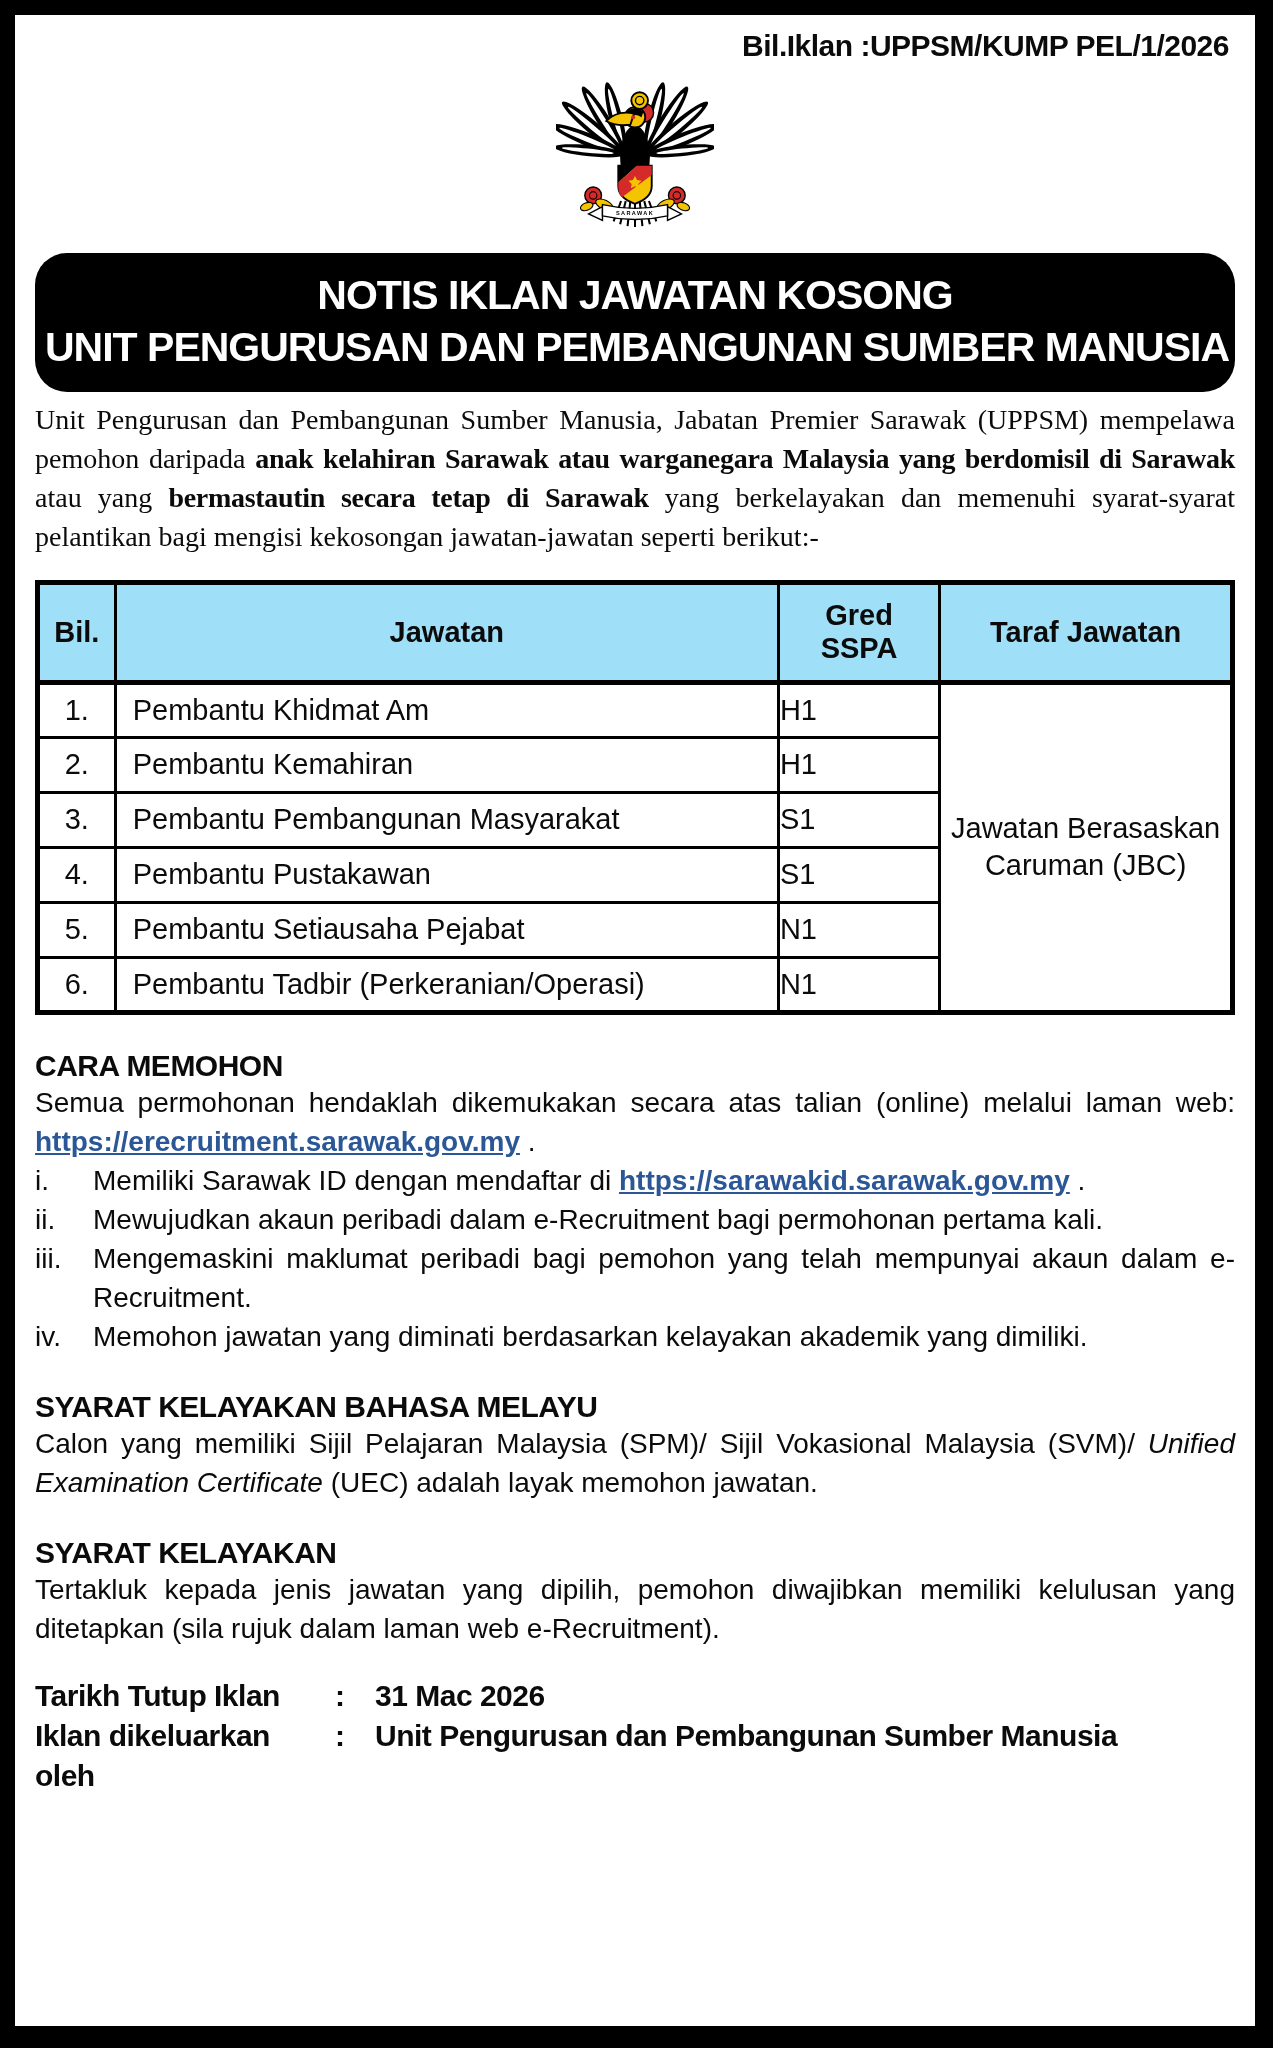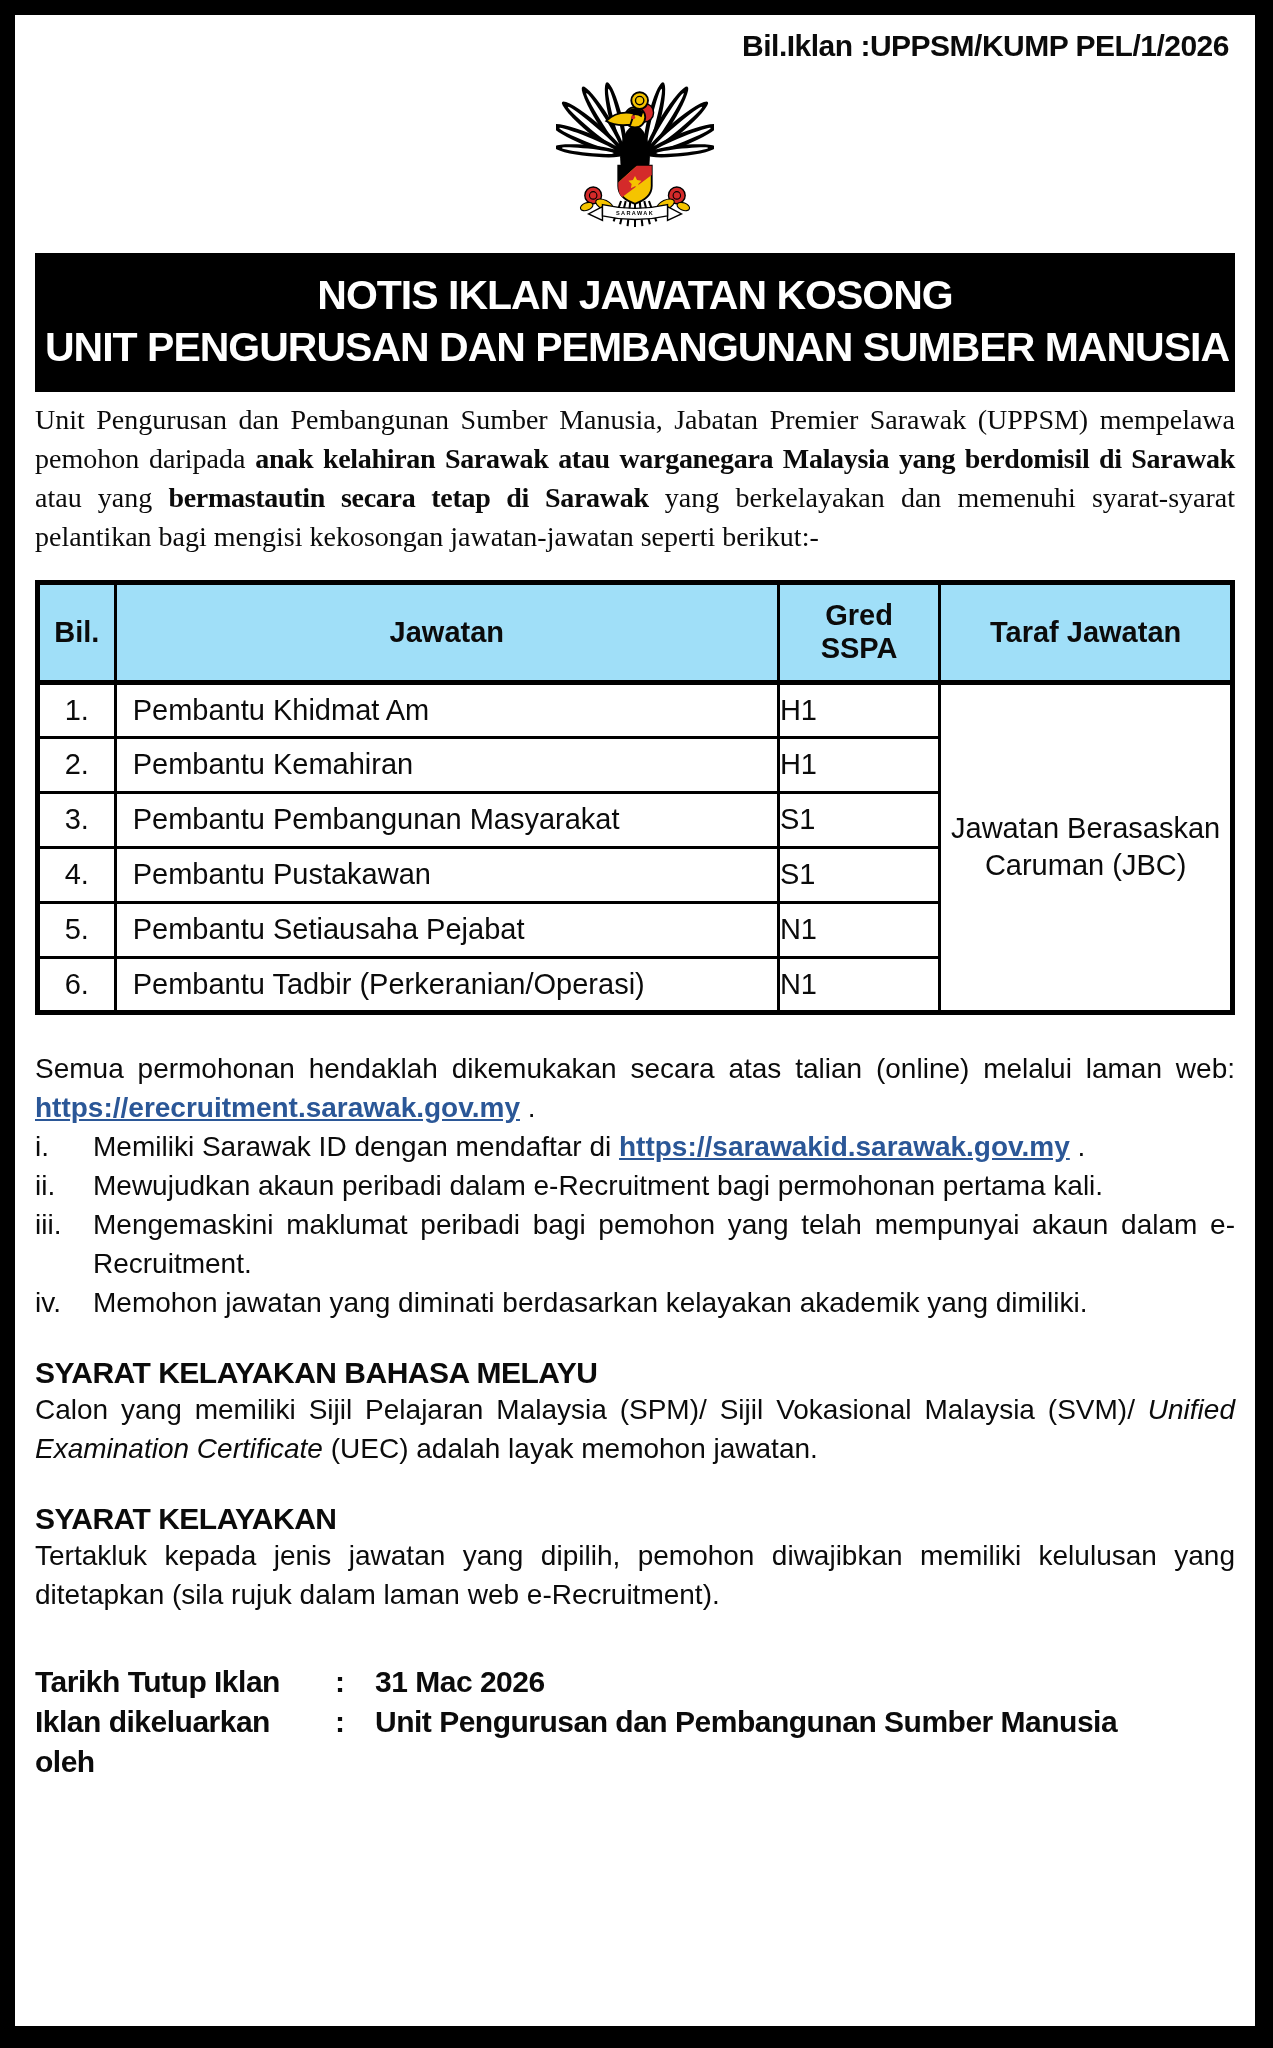--- a/index.html
+++ b/index.html
@@ -29,20 +29,21 @@
   }
   .crest-wrap { text-align: center; margin-top: 6px; }
   .crest-wrap svg { display: inline-block; }
   
   .banner {
     background: #000;
     color: #fff;
     text-align: center;
     margin-top: 22px;
     padding: 16px 10px 18px 10px;
+    border-radius: 32px;
   }
   .banner .line {
     font-weight: bold;
     font-size: 41px;
     line-height: 1.28;
     letter-spacing: -1px;
     white-space: nowrap;
   }
   
   .intro {
@@ -105,21 +106,21 @@
     font-size: 28px;
     line-height: 39px;
   }
   .roman-item .itext {
     flex: 1;
     font-size: 28px;
     line-height: 39px;
     text-align: justify;
   }
   
-  .footer { margin-top: 48px; }
+  .footer { margin-top: 28px; }
   .footer-row { display: flex; font-weight: bold; font-size: 30px; line-height: 40px; }
   .footer-row .flabel { flex: 0 0 300px; letter-spacing: -0.5px; }
   .footer-row .fsep   { flex: 0 0 40px; }
   .footer-row .fvalue { flex: 1; letter-spacing: -0.5px; }
 </style>
 </head>
 <body>
 
 <div class="page">
 
@@ -270,20 +271,21 @@
       </tr>
       <tr>
         <td class="c-no">6.</td>
         <td class="c-job">Pembantu Tadbir (Perkeranian/Operasi)</td>
         <td class="c-gred">N1</td>
       </tr>
     </tbody>
   </table>
 
   <div class="section">
+    <div class="section-heading">CARA MEMOHON</div>
     <p><span>Semua permohonan hendaklah dikemukakan secara atas talian (online) melalui laman web: </span><a class="doc-link">https://erecruitment.sarawak.gov.my</a><span> .</span></p>
     <div class="roman-list">
       <div class="roman-item">
         <span class="num">i.</span>
         <span class="itext"><span>Memiliki Sarawak ID dengan mendaftar di </span><a class="doc-link">https://sarawakid.sarawak.gov.my</a><span> .</span></span>
       </div>
       <div class="roman-item">
         <span class="num">ii.</span>
         <span class="itext">Mewujudkan akaun peribadi dalam e-Recruitment bagi permohonan pertama kali.</span>
       </div>

